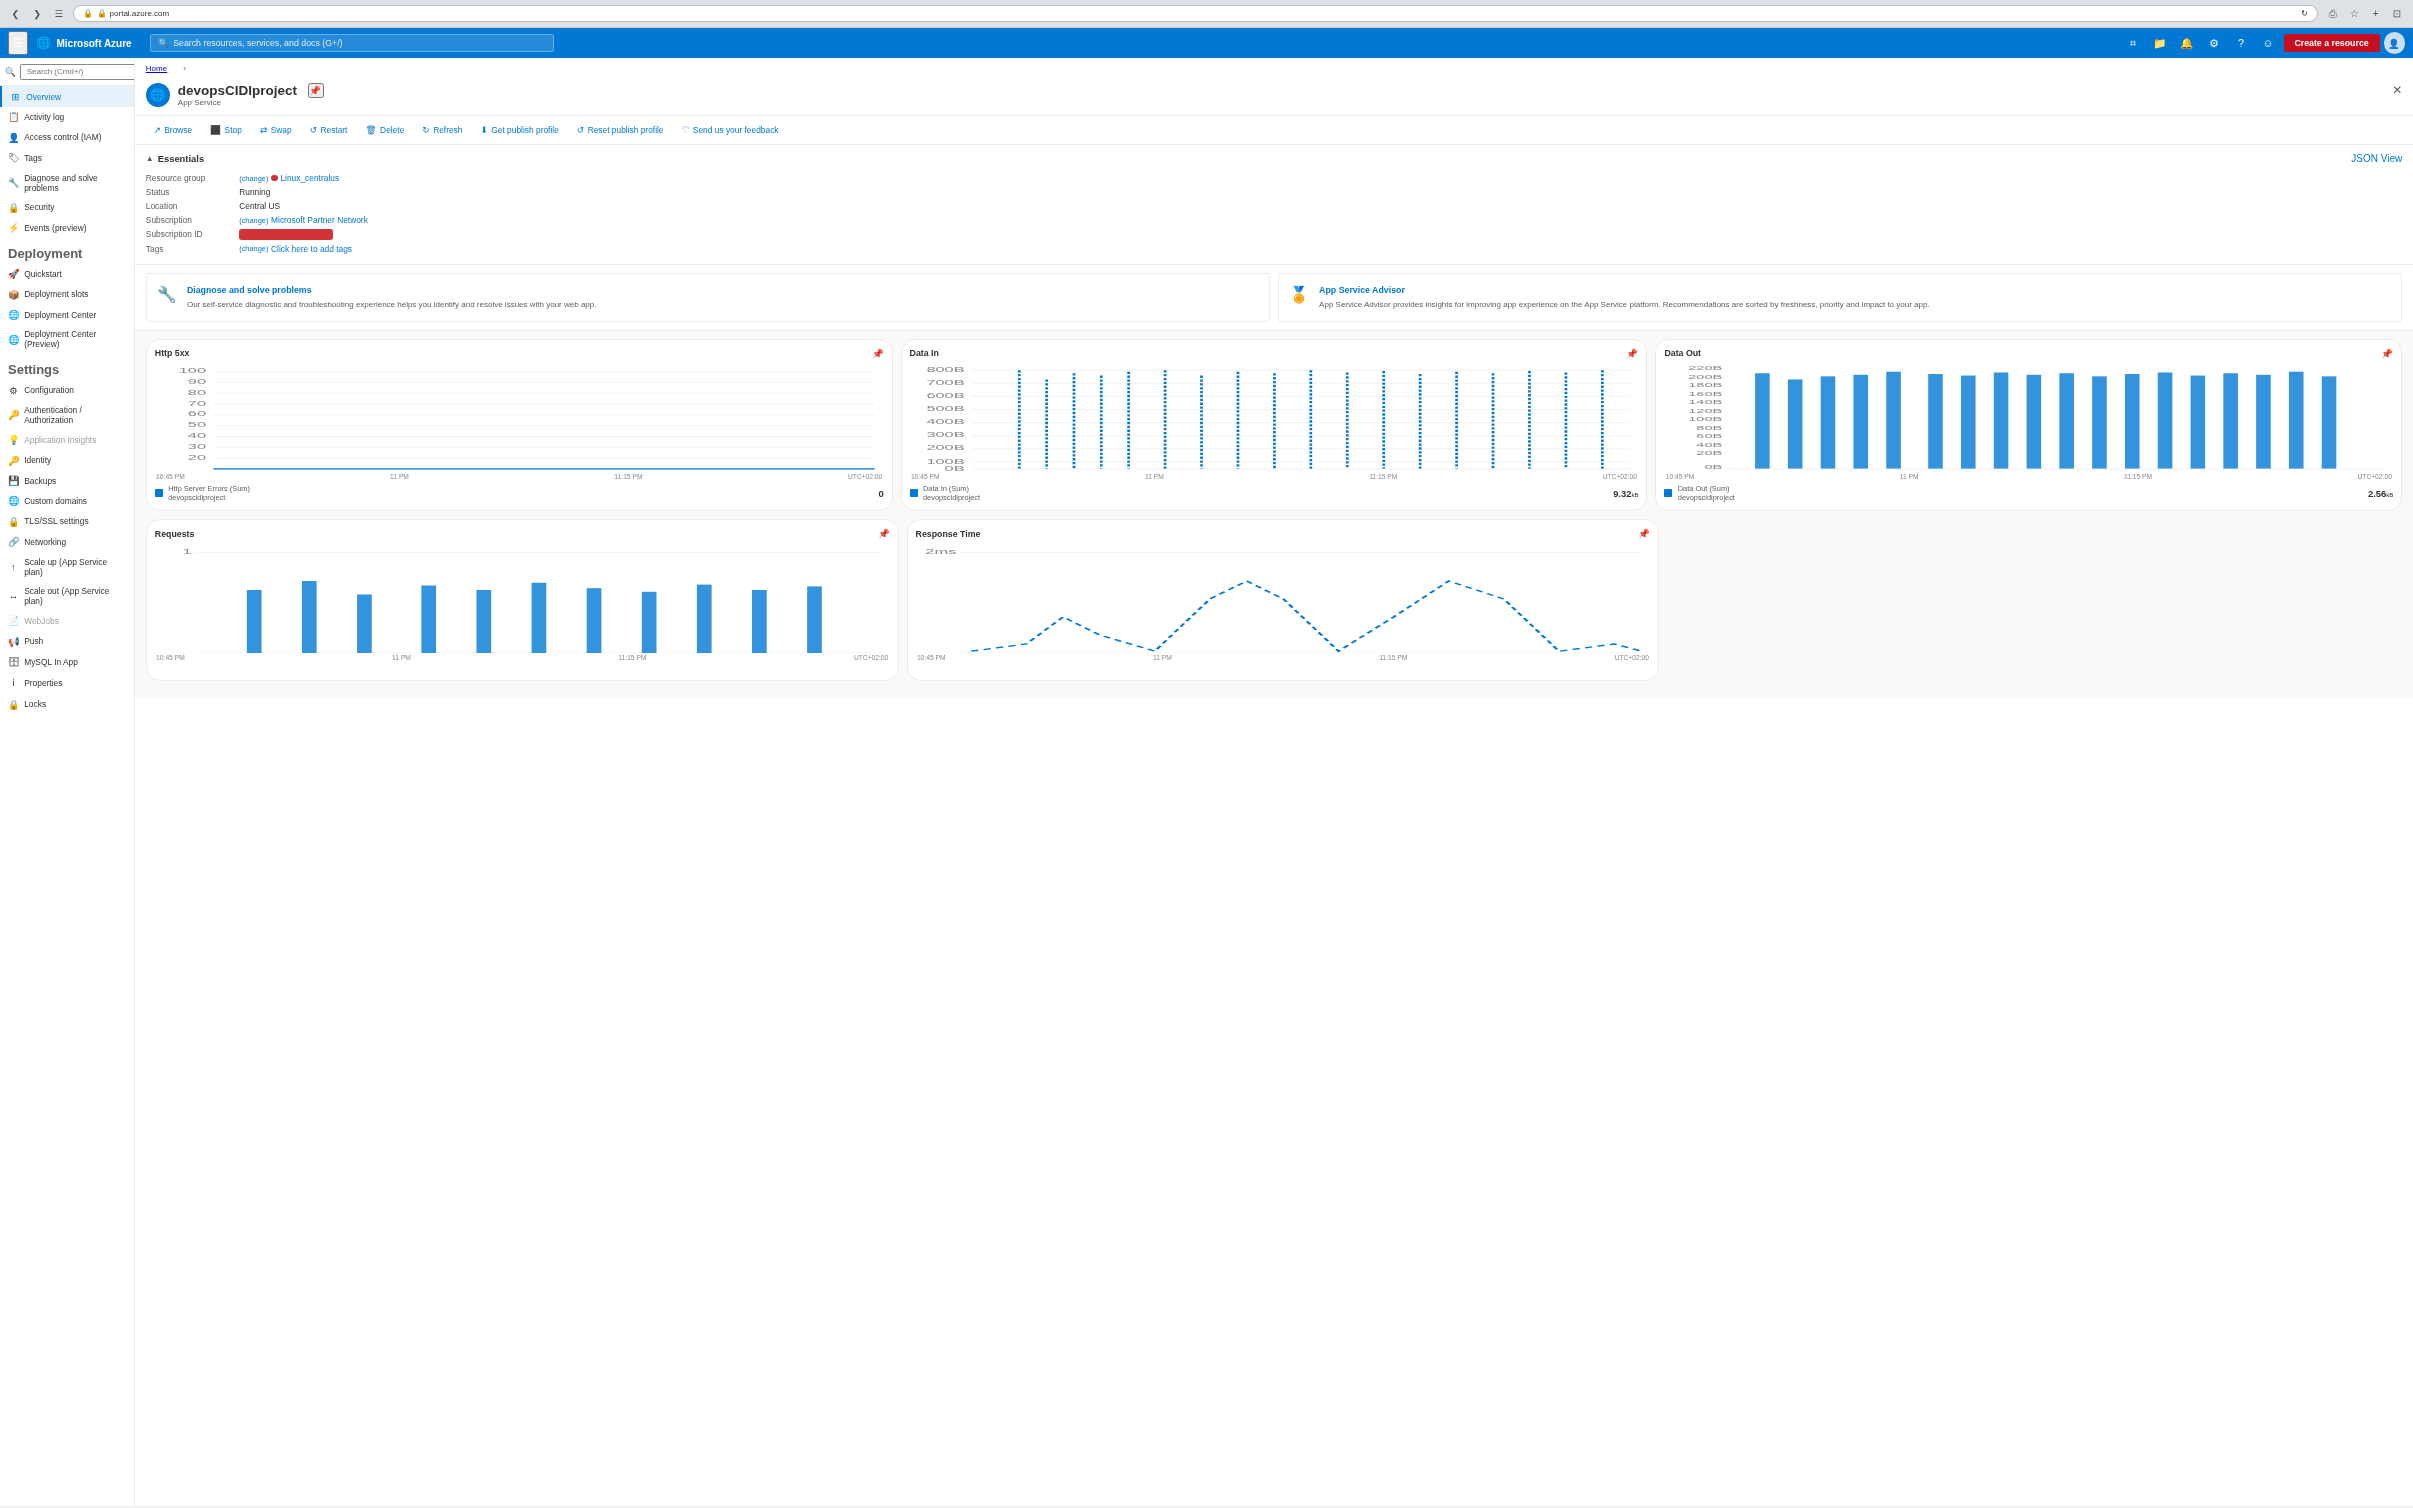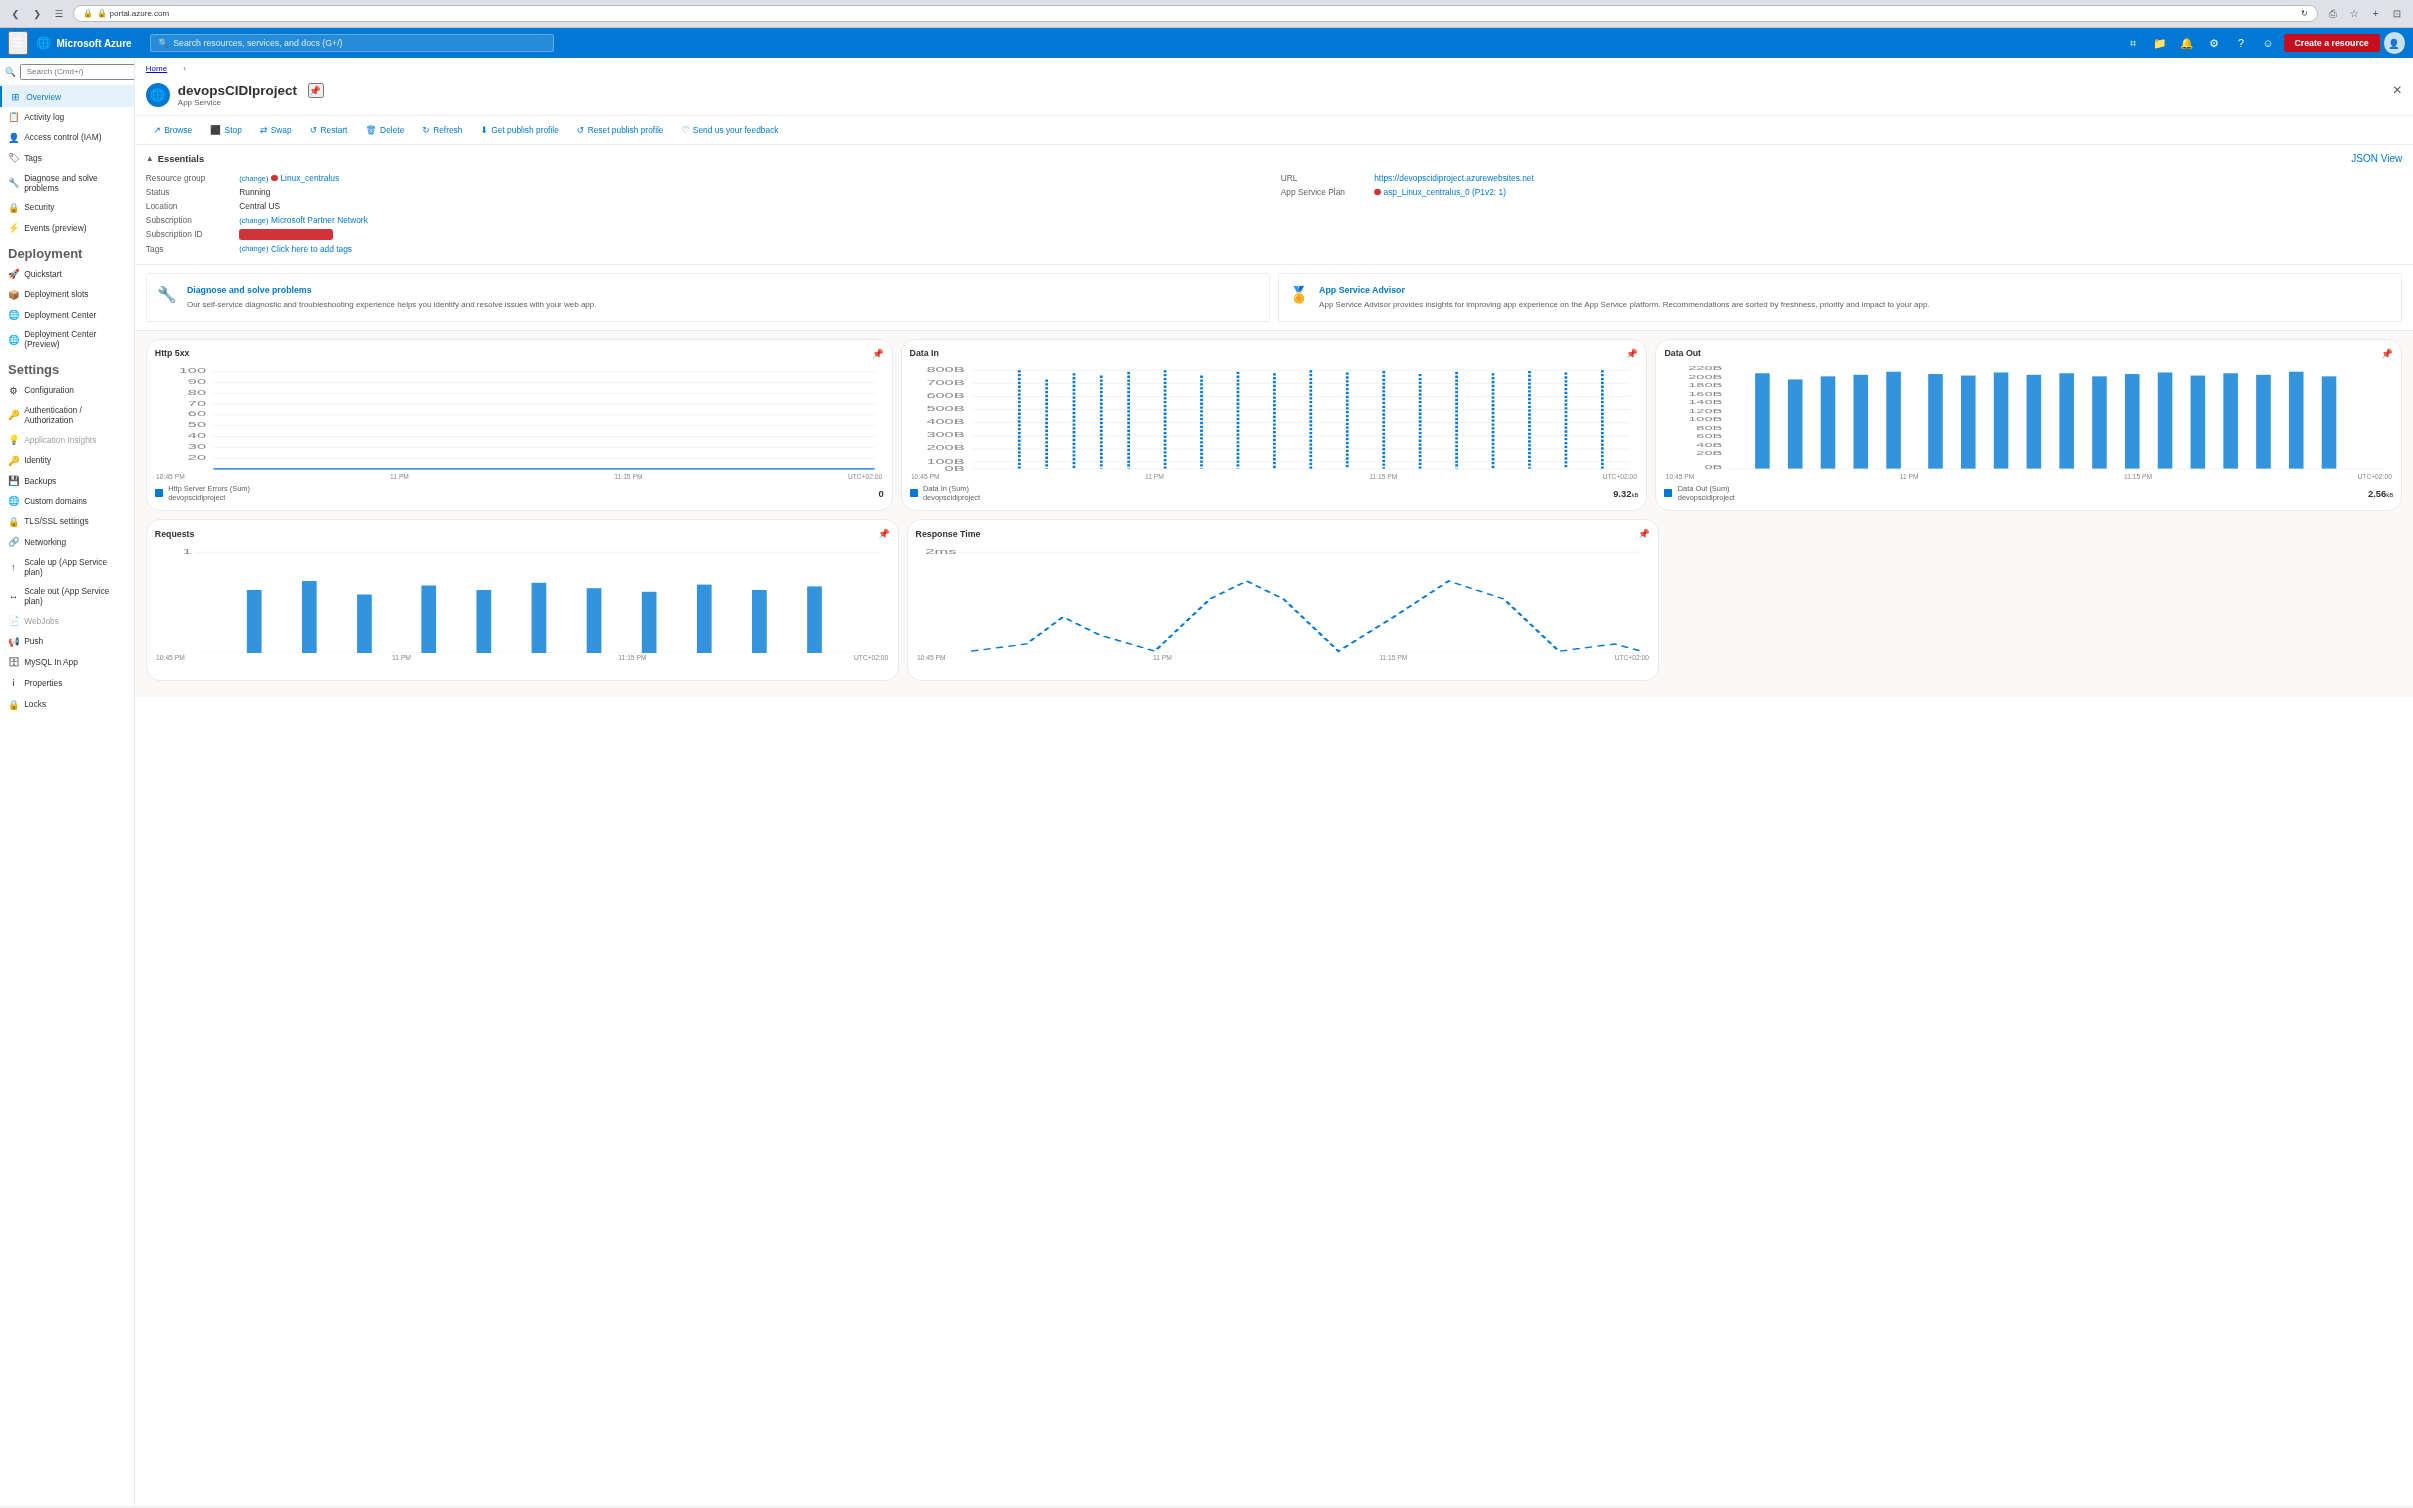--- a/index.html
+++ b/index.html
@@ -606,35 +606,20 @@
           </div>
           <div class="essentials-row">
             <span class="essentials-label">Tags</span>
             <span class="essentials-value">
               <span class="change-link">(change)</span>
               <a href="#">Click here to add tags</a>
             </span>
           </div>
         </div>
 
-        <div>
-          <div class="essentials-row">
-            <span class="essentials-label">URL</span>
-            <span class="essentials-value">
-              <a href="#">https://devopscidiproject.azurewebsites.net</a>
-            </span>
-          </div>
-          <div class="essentials-row">
-            <span class="essentials-label">App Service Plan</span>
-            <span class="essentials-value">
-              <span class="small-dot"></span>
-              <a href="#">asp_Linux_centralus_0 (P1v2: 1)</a>
-            </span>
-          </div>
-        </div>
       </div>
     </div>
 
     <div class="cards-section">
       <div class="info-card">
         <span class="info-card-icon">🔧</span>
         <div class="info-card-content">
           <h3>Diagnose and solve problems</h3>
           <p>Our self-service diagnostic and troubleshooting experience helps you identify and resolve issues with your web app.</p>
         </div>

